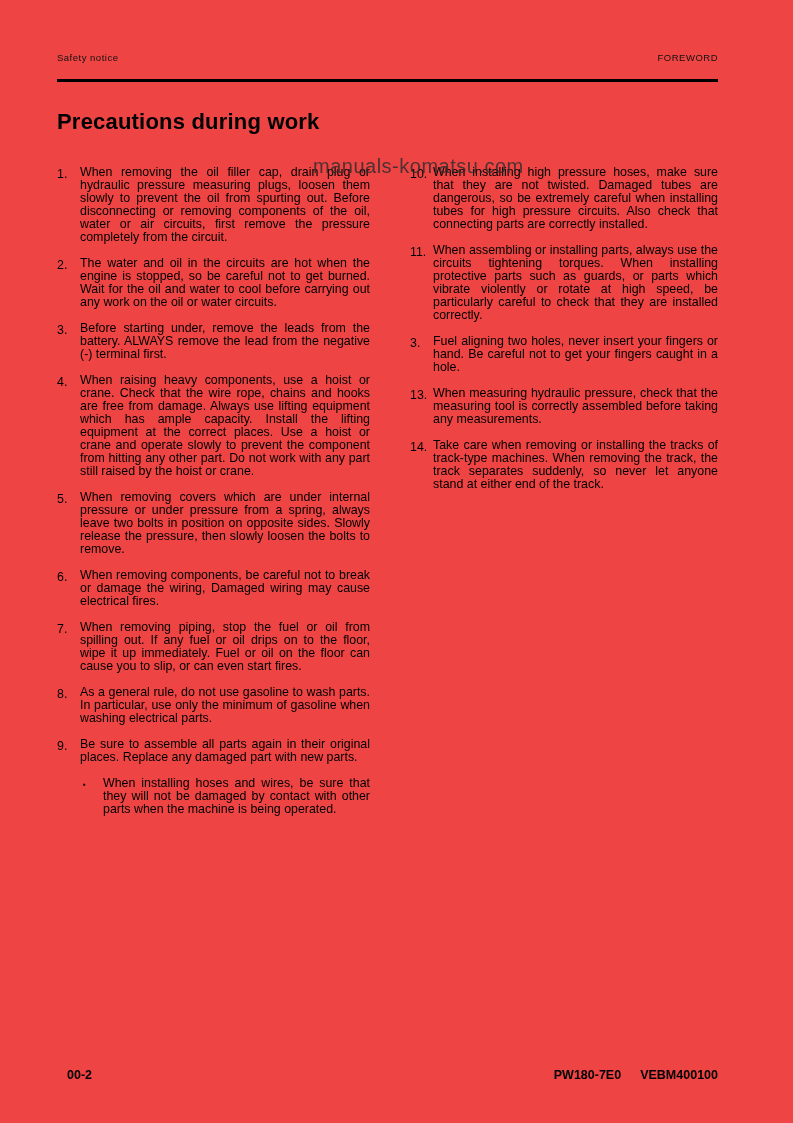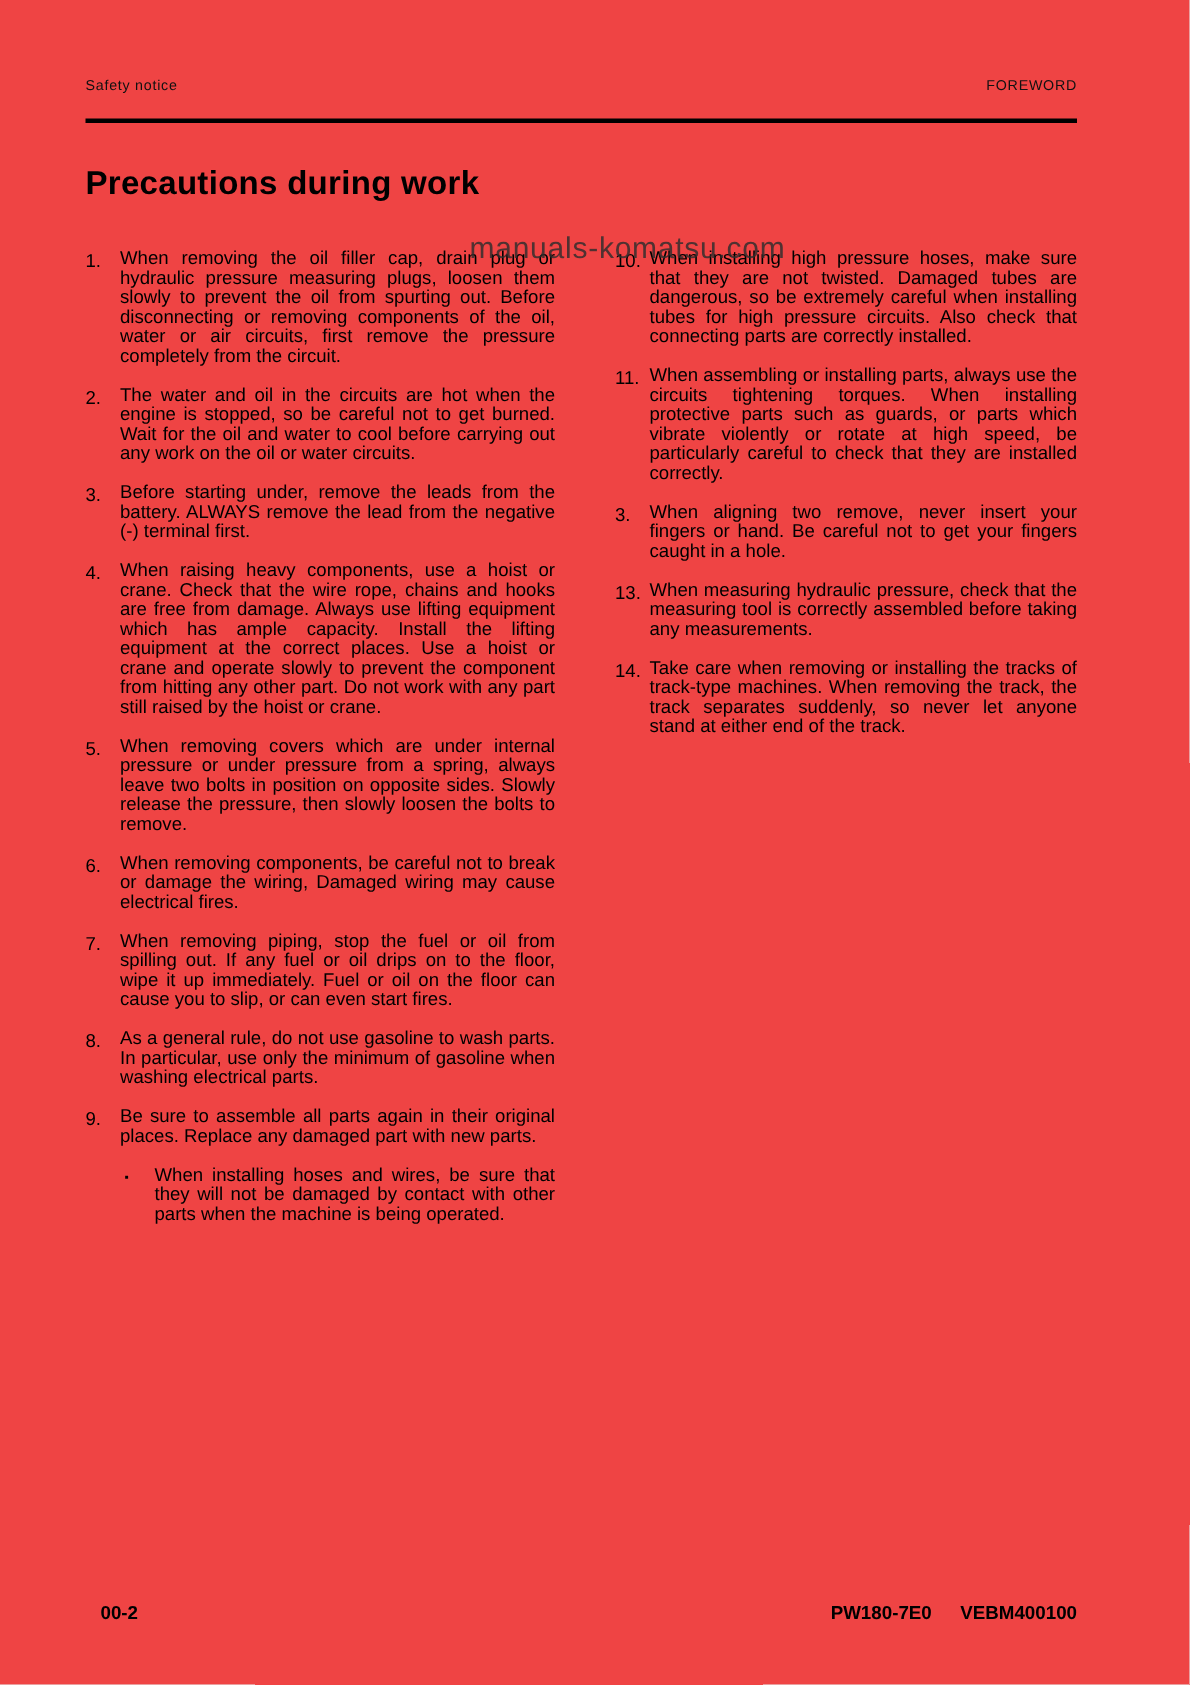--- a/index.html
+++ b/index.html
@@ -139,21 +139,21 @@
         </div>
         <div class="item">
           <div class="num">11.</div>
           <div class="item-body">
             <div class="txt">When assembling or installing parts, always use the circuits tightening torques. When installing protective parts such as guards, or parts which vibrate violently or rotate at high speed, be particularly careful to check that they are installed correctly.</div>
           </div>
         </div>
         <div class="item">
           <div class="num">3.</div>
           <div class="item-body">
-            <div class="txt">When aligning two remove, never insert your fingers or hand. Be careful not to get your fingers caught in a hole.</div>
+            <div class="txt">Fuel aligning two holes, never insert your fingers or hand. Be careful not to get your fingers caught in a hole.</div>
           </div>
         </div>
         <div class="item">
           <div class="num">13.</div>
           <div class="item-body">
             <div class="txt">When measuring hydraulic pressure, check that the measuring tool is correctly assembled before taking any measurements.</div>
           </div>
         </div>
         <div class="item">
           <div class="num">14.</div>

